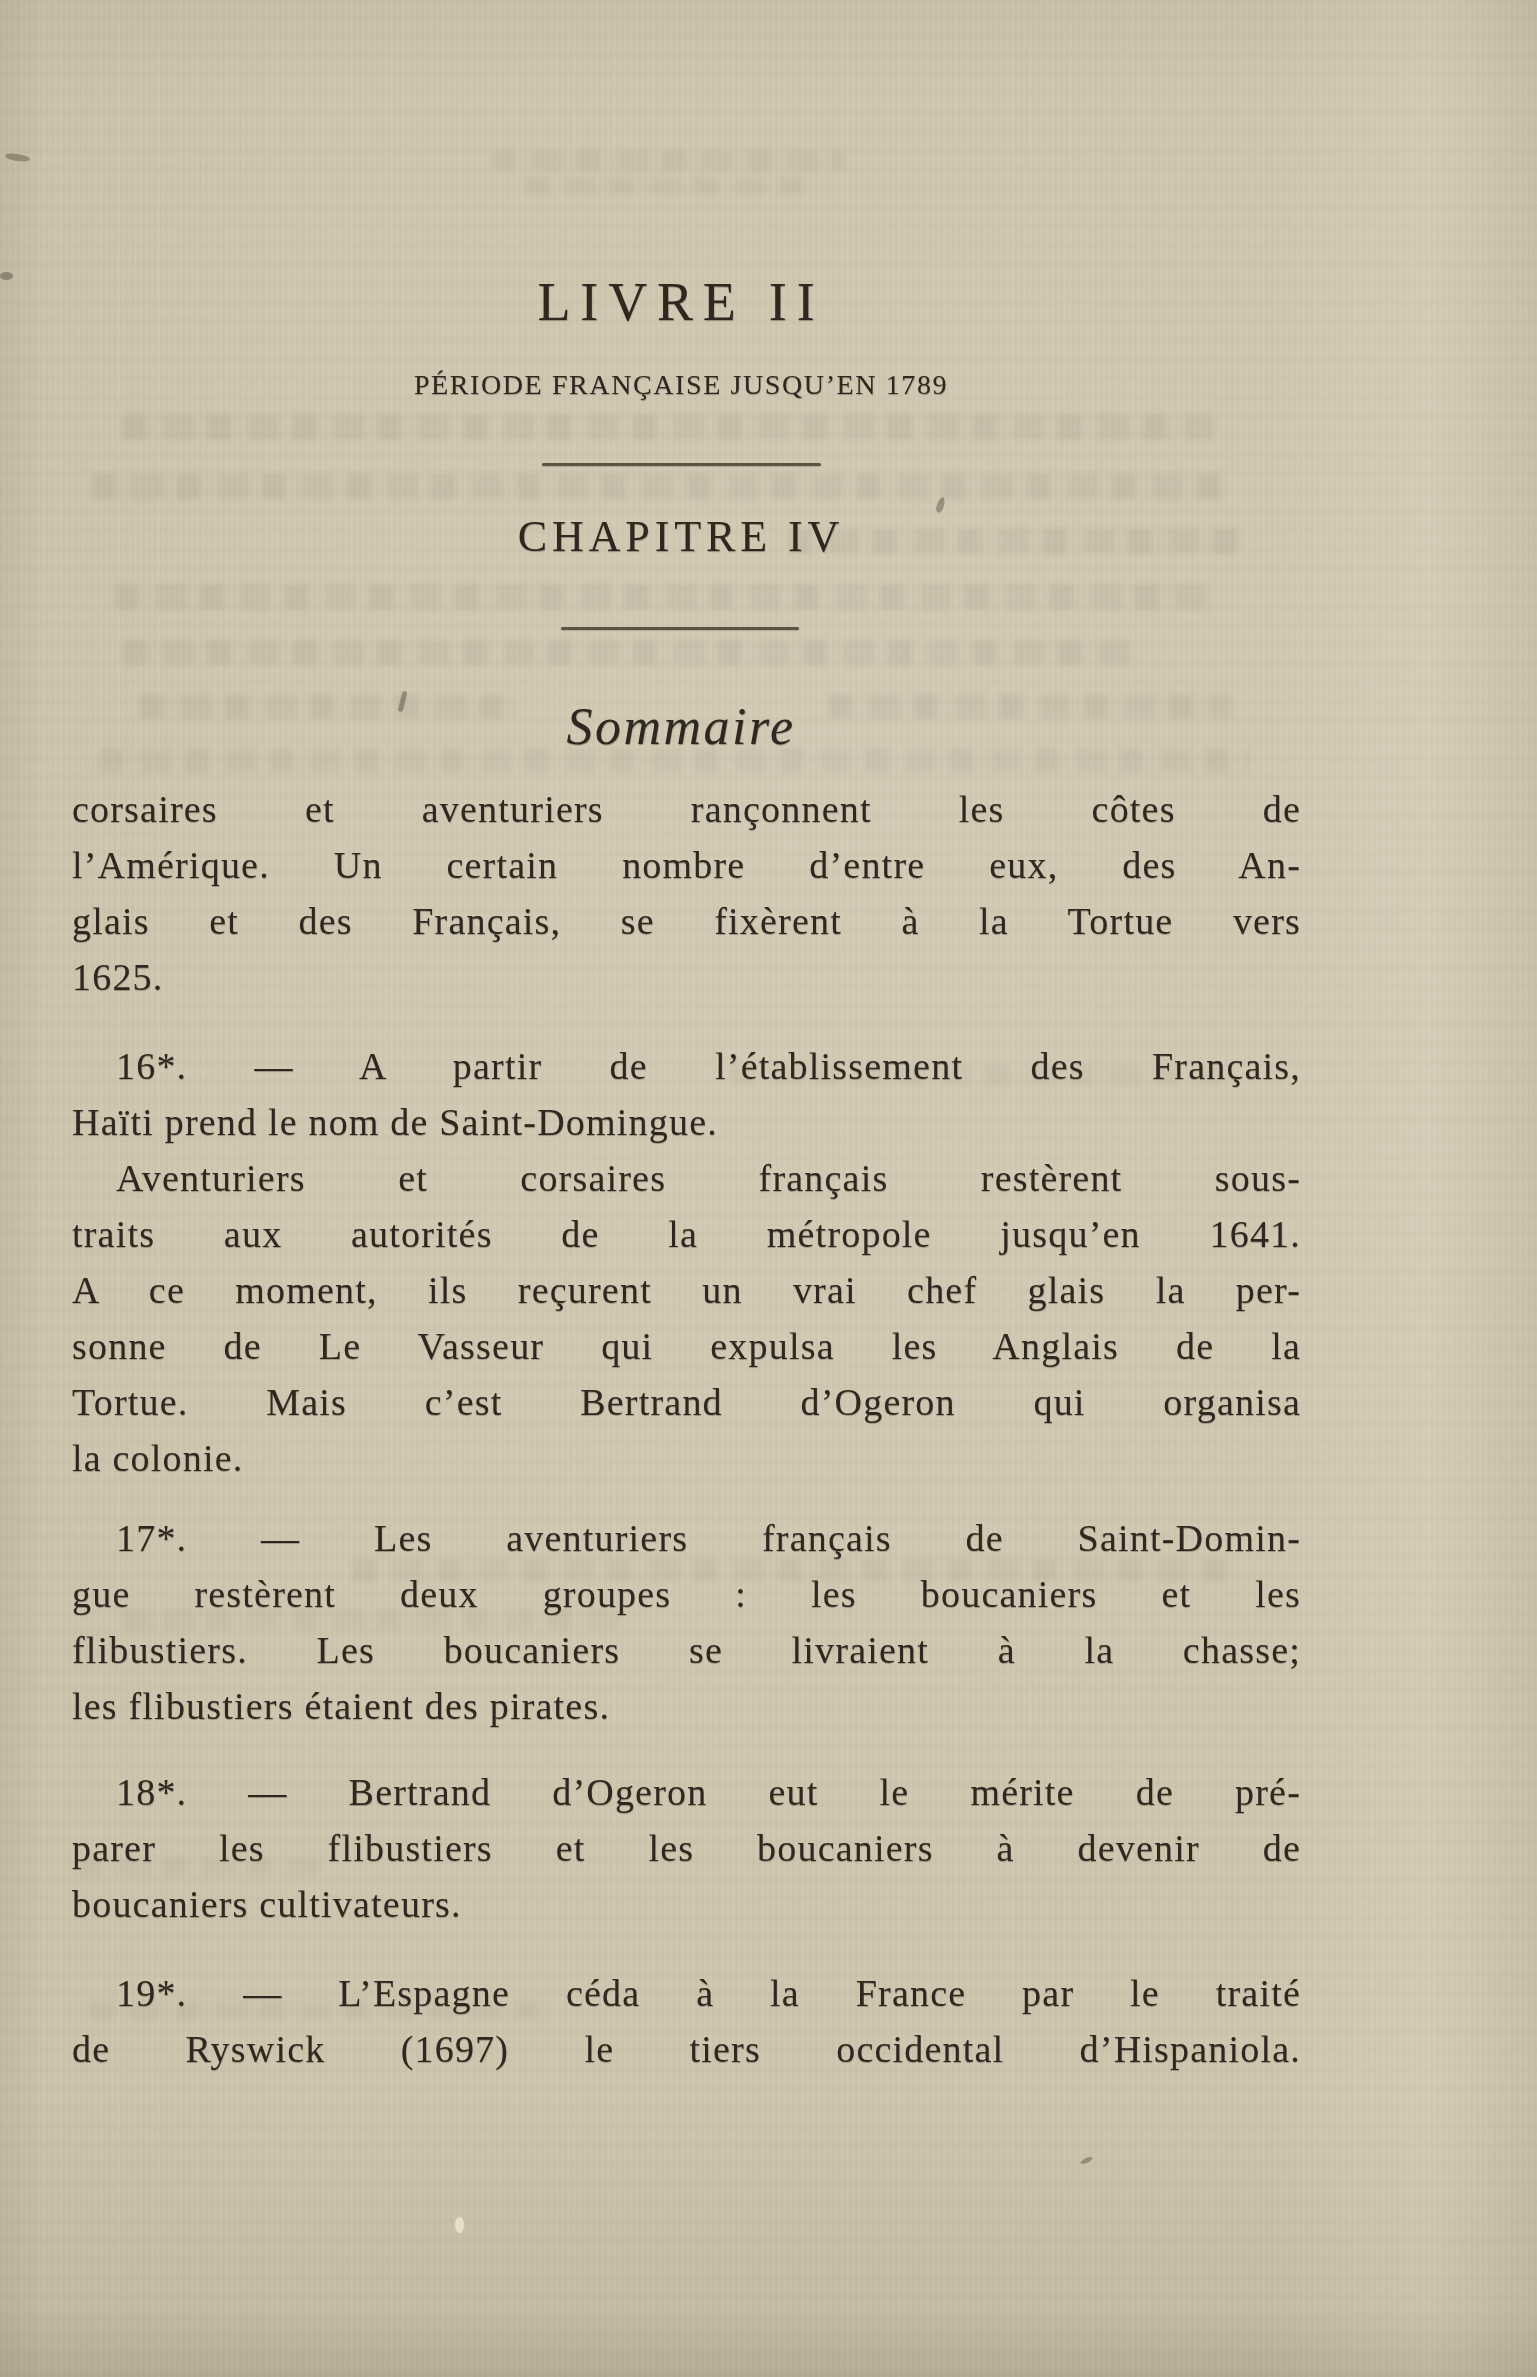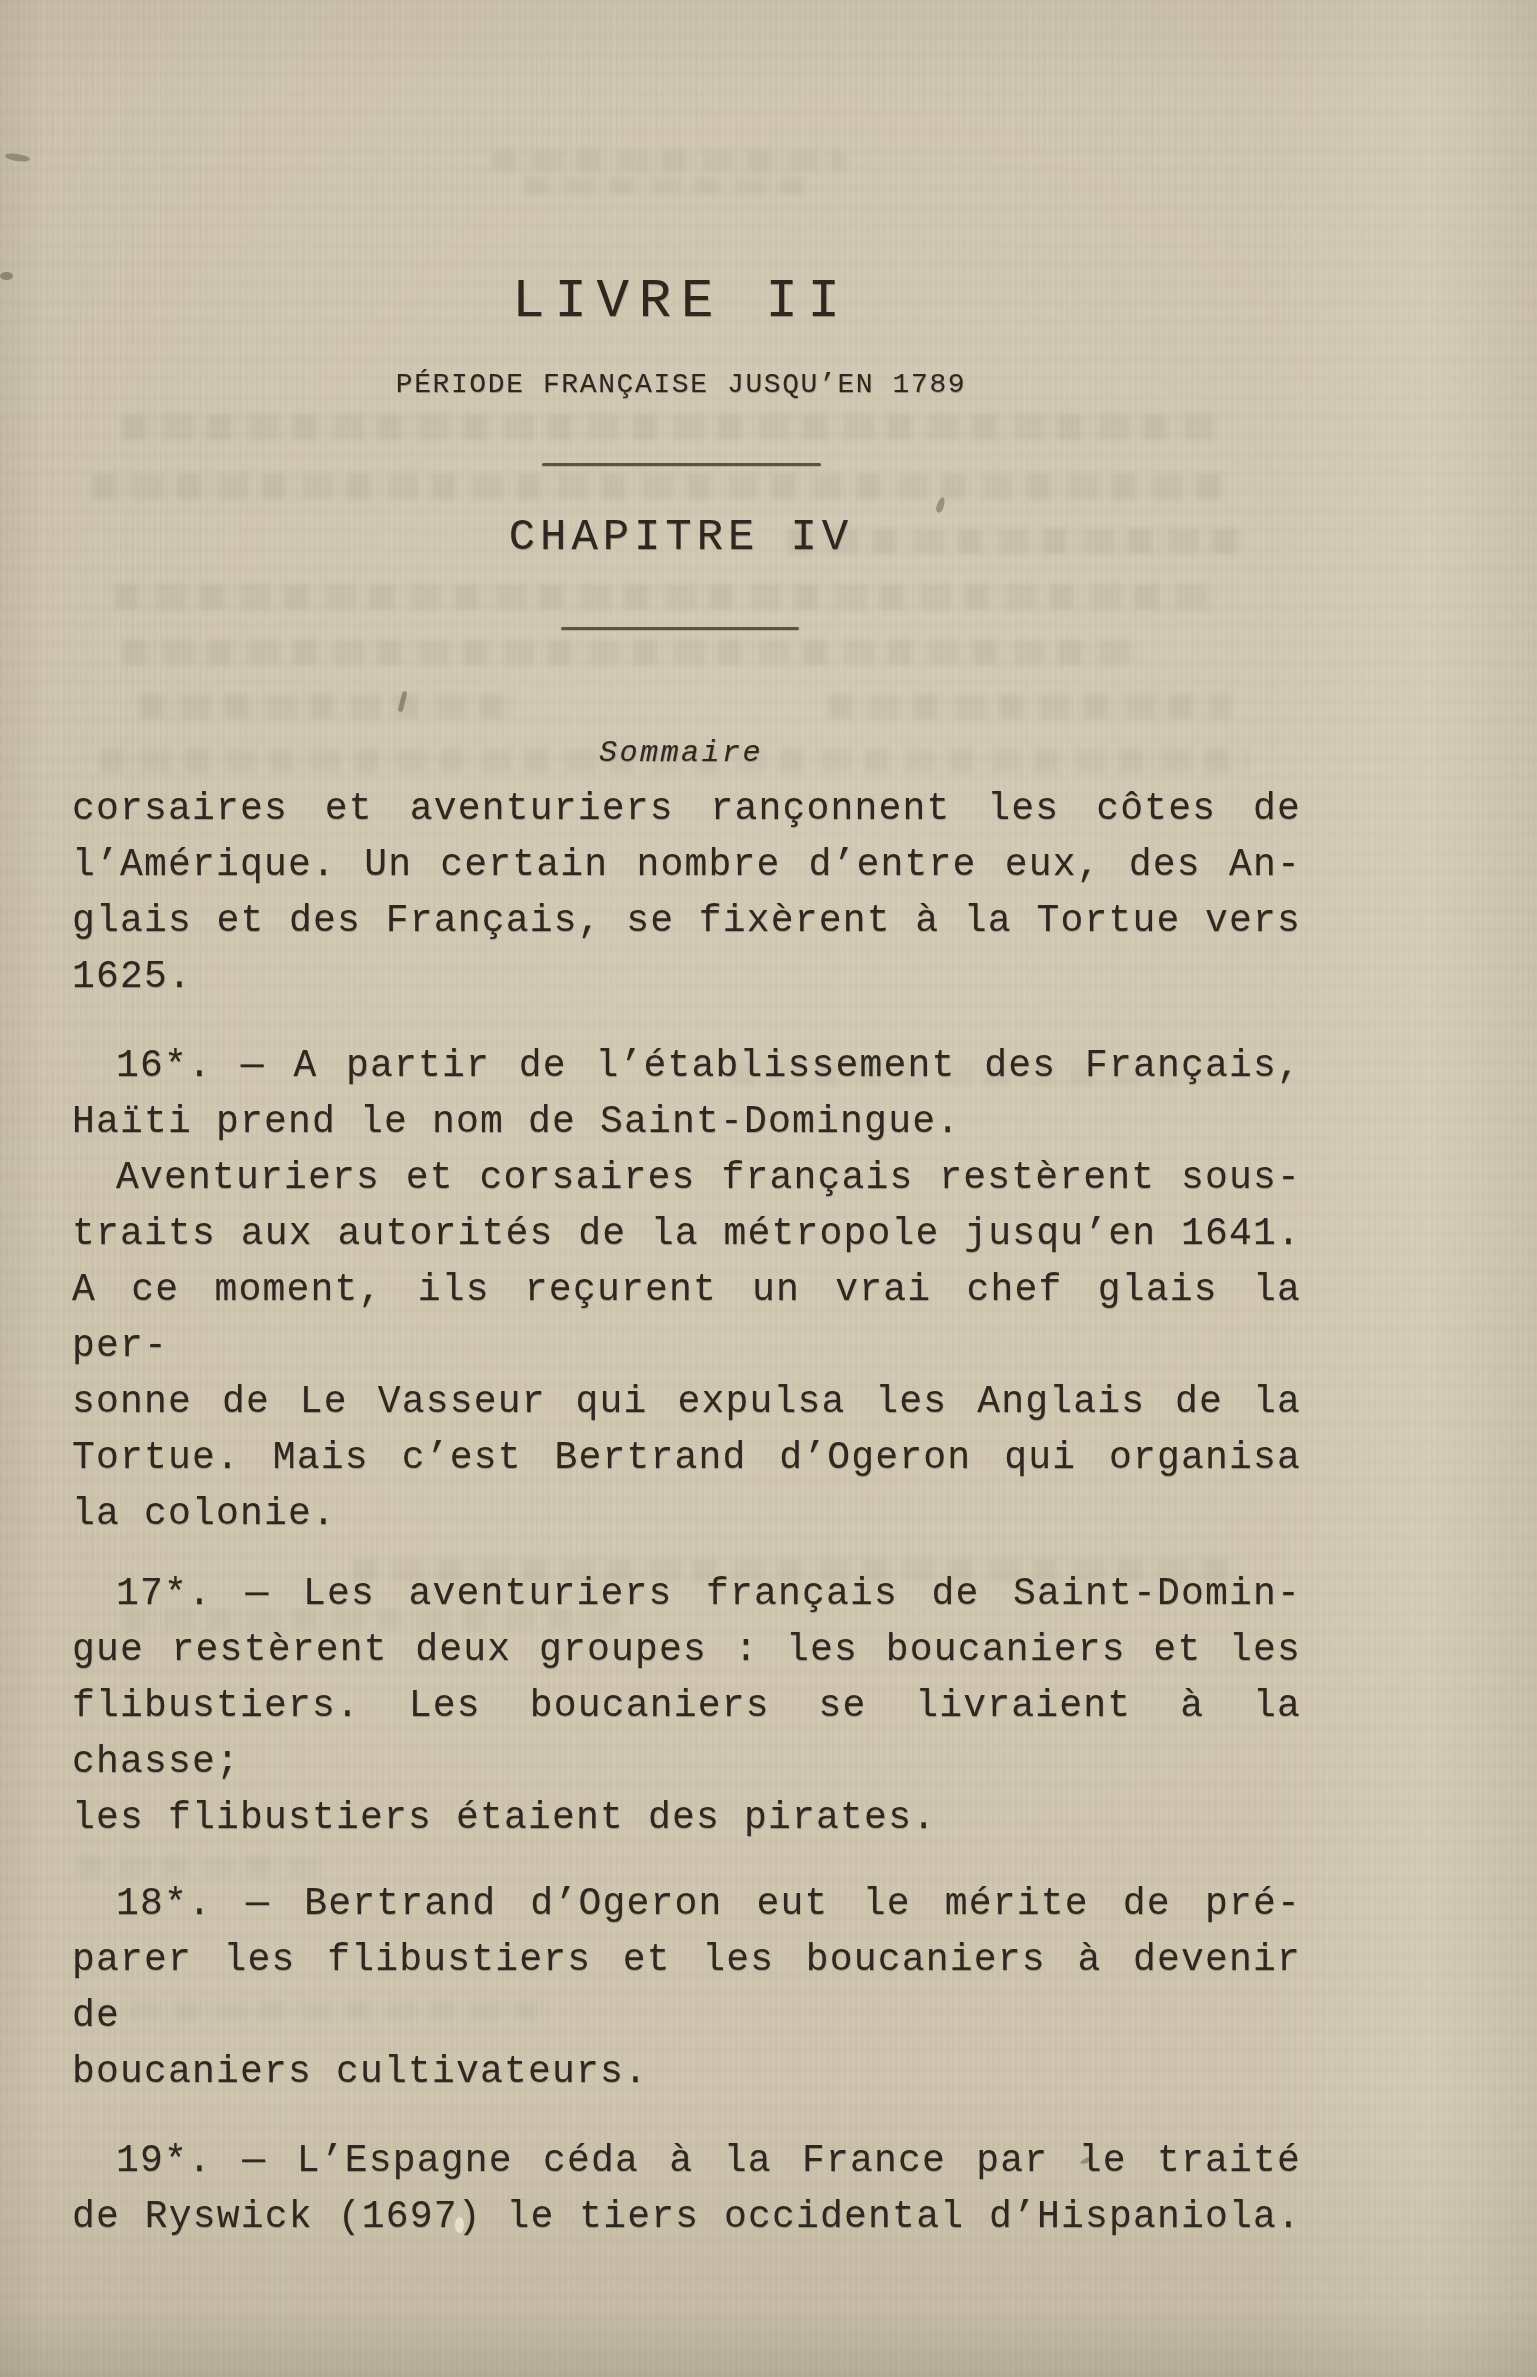--- a/index.html
+++ b/index.html
@@ -2,21 +2,21 @@
 <html style="font-size:13px"><head>
 <meta charset="utf-8">
 <style>
   * { box-sizing: border-box; }
   html, body { margin: 0; padding: 0; background: #8a8272; }
   .page {
     position: relative;
     width: 1537px;
     height: 2377px;
     overflow: hidden;
-    font-family: Liberation Mono, monospace;
+    font-family: Liberation Serif, serif;
     color: #2e2820;
     background-color: #cfc5ae;
     background-image:
       radial-gradient(120% 85% at 54% 34%, rgba(255,255,255,0.10) 0%, rgba(255,255,255,0) 58%),
       linear-gradient(90deg, rgba(112,101,80,0.12) 0%, rgba(112,101,80,0.02) 3%, rgba(255,255,255,0) 20%, rgba(255,255,255,0) 82%, rgba(255,253,242,0.10) 93%, rgba(150,140,115,0.10) 100%),
       linear-gradient(180deg, rgba(138,126,102,0.10) 0%, rgba(138,126,102,0.02) 4%, rgba(255,255,255,0) 55%, rgba(255,255,255,0) 88%, rgba(118,108,86,0.10) 97%, rgba(92,84,66,0.22) 100%),
       repeating-linear-gradient(90deg, rgba(108,98,78,0.030) 0px 2.5px, rgba(255,255,255,0.022) 2.5px 5.7px),
       repeating-linear-gradient(0deg, rgba(118,108,88,0.018) 0px 7.4px, rgba(255,255,255,0.012) 7.4px 19px);
   }
 
@@ -25,21 +25,21 @@
     position: absolute;
     left: 0;
     width: 1362px;
     text-align: center;
     white-space: nowrap;
     text-shadow: 0.4px 0.7px 0.8px rgba(44,38,26,0.35);
   }
   .livre    { top: 269px; font-size: 54px; letter-spacing: 9.8px; line-height: 66px; }
   .periode  { top: 358px; font-size: 28px; letter-spacing: 1.6px;  line-height: 54px; }
   .chapitre { top: 509px; font-size: 44px; letter-spacing: 4.9px;  line-height: 56px; }
-  .sommaire { top: 723px; font-size: 30px; letter-spacing: 2.5px;  line-height: 61px; font-style: italic; }
+  .sommaire { top: 696px; font-size: 52px; letter-spacing: 2.5px;  line-height: 61px; font-style: italic; }
 
   .rule {
     position: absolute;
     height: 3.3px;
     background: #48402f;
     opacity: 0.85;
     border-radius: 1.6px;
     box-shadow: 0 0.8px 0.8px rgba(60,52,38,0.3);
   }
   .rule-1 { top: 463px; left: 542px; width: 279px; }

